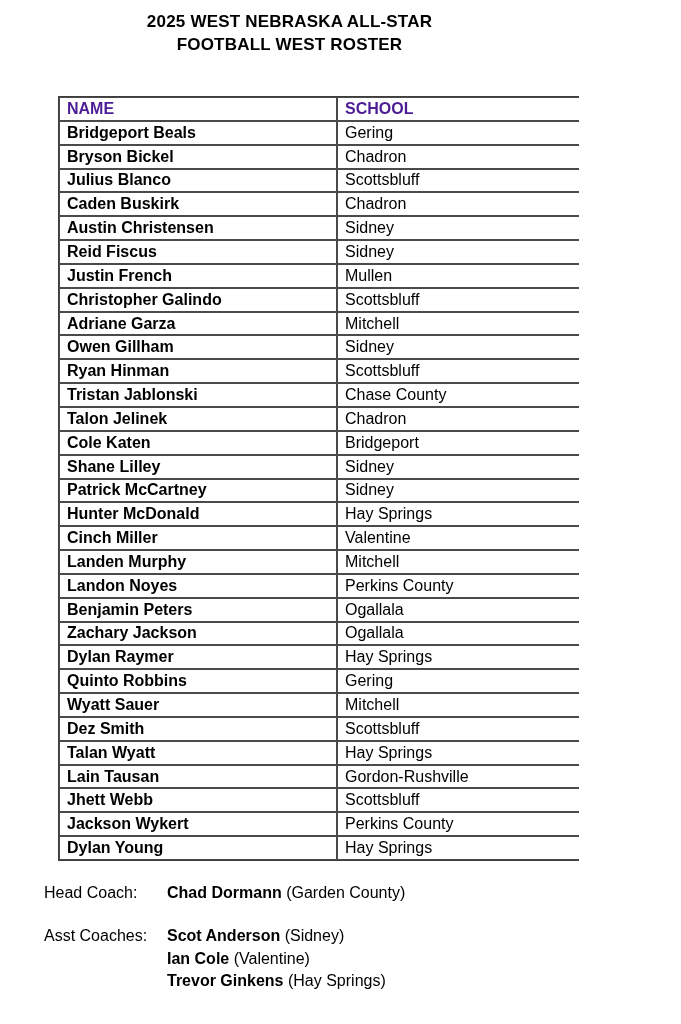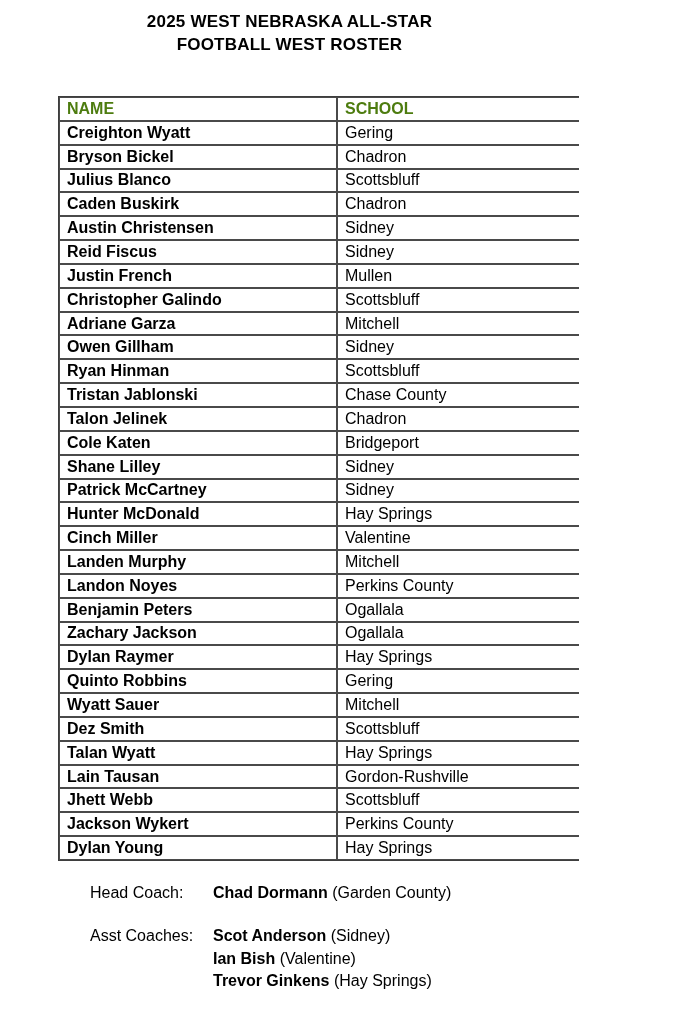--- a/index.html
+++ b/index.html
@@ -39,26 +39,26 @@
     height: 23.85px;
     padding: 0 4px 0 7px;
     vertical-align: middle;
     text-align: left;
     white-space: nowrap;
     overflow: hidden;
     font-weight: normal;
   }
   .roster-table th {
     font-weight: bold;
-    color: #4d7c0f;
+    color: #4c1d95;
     margin-top: 42px;
   }
   .roster-table td.player-name { font-weight: bold; }
   .coaches {
-    margin: 21px 0 0 90px;
+    margin: 21px 0 0 44px;
     font-size: 16px;
     line-height: 22.4px;
   }
   .coach-row {
     display: flex;
     align-items: flex-start;
   }
   .coach-row + .coach-row { margin-top: 21px; }
   .coach-label {
     flex: 0 0 123px;
@@ -85,21 +85,21 @@
     </colgroup>
     <thead>
       <tr>
         <th>NAME</th>
         <th>SCHOOL</th>
       </tr>
     </thead>
     <tbody>
 
         <tr>
-          <td class="player-name">Creighton Wyatt</td>
+          <td class="player-name">Bridgeport Beals</td>
           <td class="player-school">Gering</td>
         </tr>
 
         <tr>
           <td class="player-name">Bryson Bickel</td>
           <td class="player-school">Chadron</td>
         </tr>
 
         <tr>
           <td class="player-name">Julius Blanco</td>
@@ -262,21 +262,21 @@
     <div class="coach-row">
       <div class="coach-label">Asst Coaches:</div>
       <div class="coach-value asst-list">
 
           <span class="coach-line">
             <span class="coach-name">Scot Anderson</span>
             <span class="coach-school">(Sidney)</span>
           </span>
 
           <span class="coach-line">
-            <span class="coach-name">Ian Bish</span>
+            <span class="coach-name">Ian Cole</span>
             <span class="coach-school">(Valentine)</span>
           </span>
 
           <span class="coach-line">
             <span class="coach-name">Trevor Ginkens</span>
             <span class="coach-school">(Hay Springs)</span>
           </span>
         </div>
     </div>
 

